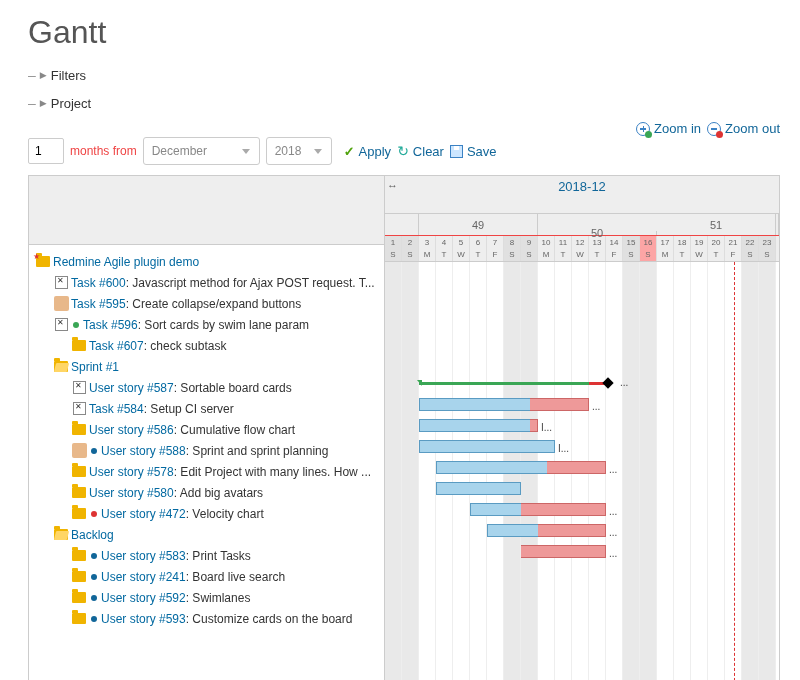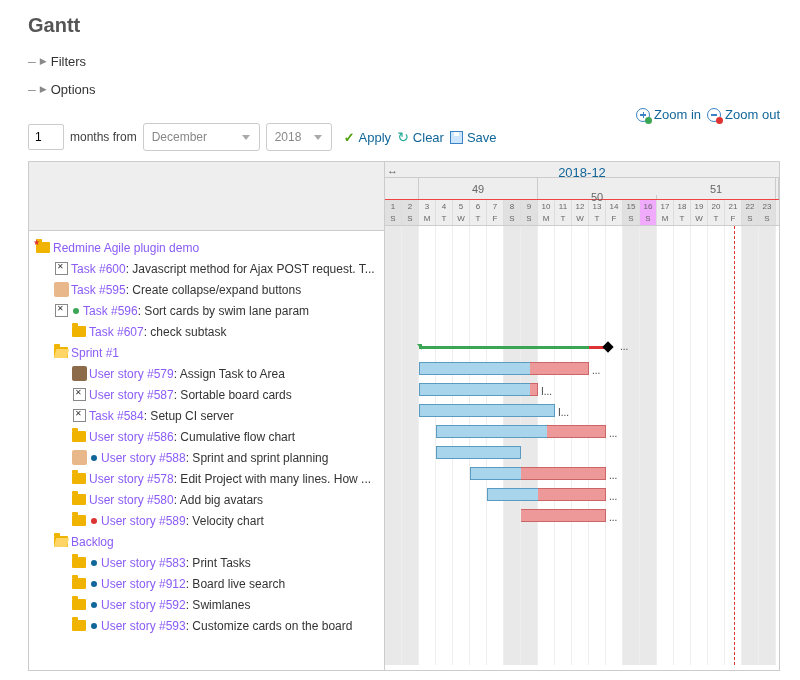--- a/index.html
+++ b/index.html
@@ -5,22 +5,22 @@
   * { box-sizing: border-box; }
   body {
     margin: 0;
     font-family: Verdana, Arial, sans-serif;
     font-size: 12px;
     color: #333;
     background: #fff;
     padding: 0 20px 0 28px;
   }
   h2.title {
-    font-size: 20px;
-    font-weight: bold;
+    font-size: 32px;
+    font-weight: normal;
     color: #555;
     margin: 14px 0 12px 0;
   }
   .group-link {
     display: flex;
     align-items: center;
     color: #333;
     font-size: 13px;
     padding: 4px 0 8px 0;
     cursor: pointer;
@@ -51,21 +51,21 @@
   }
   .months-input {
     width: 36px;
     height: 26px;
     border: 1px solid #ccc;
     border-radius: 2px;
     text-align: left;
     padding: 0 6px;
     font-size: 12px;
   }
-  .label-static { color: #404040; text-align: right; }
+  .label-static { color: #ef4444; text-align: right; }
   select.dd {
     height: 28px;
     border: 1px solid #ccc;
     border-radius: 3px;
     padding: 0 24px 0 8px;
     font-size: 12px;
     color: #888;
     background: #fff;
     appearance: none;
     -webkit-appearance: none;
@@ -151,21 +151,21 @@
   }
   .tree-row {
     display: flex;
     align-items: center;
     height: 21px;
     white-space: nowrap;
     overflow: hidden;
     text-overflow: ellipsis;
     padding-right: 6px;
   }
-  .tree-row a { color: #8b5cf6; text-decoration: none; }
+  .tree-row a { color: #0369a1; text-decoration: none; }
   .ic {
     width:16px; height:16px; display:inline-flex; align-items:center; justify-content:center;
     margin-right: 2px; font-size: 12px;
     flex-shrink: 0;
   }
   .ic-project { background:#f0b400; width:14px; height:11px; border-radius:1px; position:relative; }
   .ic-project::before { content:""; position:absolute; left:0; top:-3px; width:6px; height:3px; background:#f0b400; border-radius:1px 1px 0 0; }
   .ic-project::after { content:"★"; position:absolute; left:-3px; top:-4px; font-size:8px; color:#d33; }
   .ic-task { width:13px; height:13px; background:#fff; border:1px solid #888; position:relative; }
   .ic-task::before { content:"✕"; position:absolute; left:1.5px; top:-1px; font-size:8px; color:#333; }
@@ -185,21 +185,21 @@
     position: relative;
   }
   .drag-handle {
     position:absolute; left:2px; top:2px; font-size:11px; color:#555; z-index:5;
   }
   .g-head {
     background:#eee;
     border-bottom:1px solid #ccc;
   }
   .g-head-month {
-    height:16px;
+    height:38px;
     border-bottom:1px solid #ccc;
     text-align:center;
     color:#169;
     font-size:13px;
     line-height:22px;
   }
   .g-head-weeks {
     height:22px;
     border-bottom:1px solid #ef4444;
     display:flex;
@@ -276,21 +276,21 @@
 <h2 class="title">Gantt</h2>
 
 <div class="group-link">
   <span class="em-dash">–</span>
   <span class="tri">▶</span>
   <span>Filters</span>
 </div>
 <div class="group-link">
   <span class="em-dash">–</span>
   <span class="tri">▶</span>
-  <span>Options</span>
+  <span>Project</span>
 </div>
 
 <div class="query-form">
   <div class="right-actions">
     <span class="link-btn">
       <span class="icon-zoom-plus">
           <span class="badge"></span>
         </span>
       <span>Zoom in</span>
     </span>
@@ -376,28 +376,20 @@
           <span style="width:24px;display:inline-block"></span>
           <span class="ic">
             <span class="ic-folder ic-folder-open"></span>
           </span>
           <a href="#">Sprint #1</a>
           <span></span>
         </div>
         <div class="tree-row">
           <span style="width:42px;display:inline-block"></span>
           <span class="ic">
-            <span class="ic-avatar" style="background:#8b6b4a"></span>
-          </span>
-          <a href="#">User story #579</a>
-          <span>: Assign Task to Area</span>
-        </div>
-        <div class="tree-row">
-          <span style="width:42px;display:inline-block"></span>
-          <span class="ic">
             <span class="ic-task"></span>
           </span>
           <a href="#">User story #587</a>
           <span>: Sortable board cards</span>
         </div>
         <div class="tree-row">
           <span style="width:42px;display:inline-block"></span>
           <span class="ic">
             <span class="ic-task"></span>
           </span>
@@ -436,21 +428,21 @@
           </span>
           <a href="#">User story #580</a>
           <span>: Add big avatars</span>
         </div>
         <div class="tree-row">
           <span style="width:42px;display:inline-block"></span>
           <span class="ic">
             <span class="ic-folder"></span>
           </span>
           <span class="dot dot-red"></span>
-          <a href="#">User story #589</a>
+          <a href="#">User story #472</a>
           <span>: Velocity chart</span>
         </div>
         <div class="tree-row">
           <span style="width:24px;display:inline-block"></span>
           <span class="ic">
             <span class="ic-folder ic-folder-open"></span>
           </span>
           <a href="#">Backlog</a>
           <span></span>
         </div>
@@ -462,21 +454,21 @@
           <span class="dot dot-blue"></span>
           <a href="#">User story #583</a>
           <span>: Print Tasks</span>
         </div>
         <div class="tree-row">
           <span style="width:42px;display:inline-block"></span>
           <span class="ic">
             <span class="ic-folder"></span>
           </span>
           <span class="dot dot-blue"></span>
-          <a href="#">User story #912</a>
+          <a href="#">User story #241</a>
           <span>: Board live search</span>
         </div>
         <div class="tree-row">
           <span style="width:42px;display:inline-block"></span>
           <span class="ic">
             <span class="ic-folder"></span>
           </span>
           <span class="dot dot-blue"></span>
           <a href="#">User story #592</a>
           <span>: Swimlanes</span>
@@ -557,21 +549,21 @@
             <span class="dltr">T</span>
           </div>
           <div class="daycol">
             <span class="dnum">14</span>
             <span class="dltr">F</span>
           </div>
           <div class="daycol" style="background: rgb(224, 224, 224);">
             <span class="dnum">15</span>
             <span class="dltr">S</span>
           </div>
-          <div class="daycol" style="background: #f0abfc;">
+          <div class="daycol" style="background: #fca5a5;">
             <span class="dnum">16</span>
             <span class="dltr">S</span>
           </div>
           <div class="daycol">
             <span class="dnum">17</span>
             <span class="dltr">M</span>
           </div>
           <div class="daycol">
             <span class="dnum">18</span>
             <span class="dltr">T</span>

